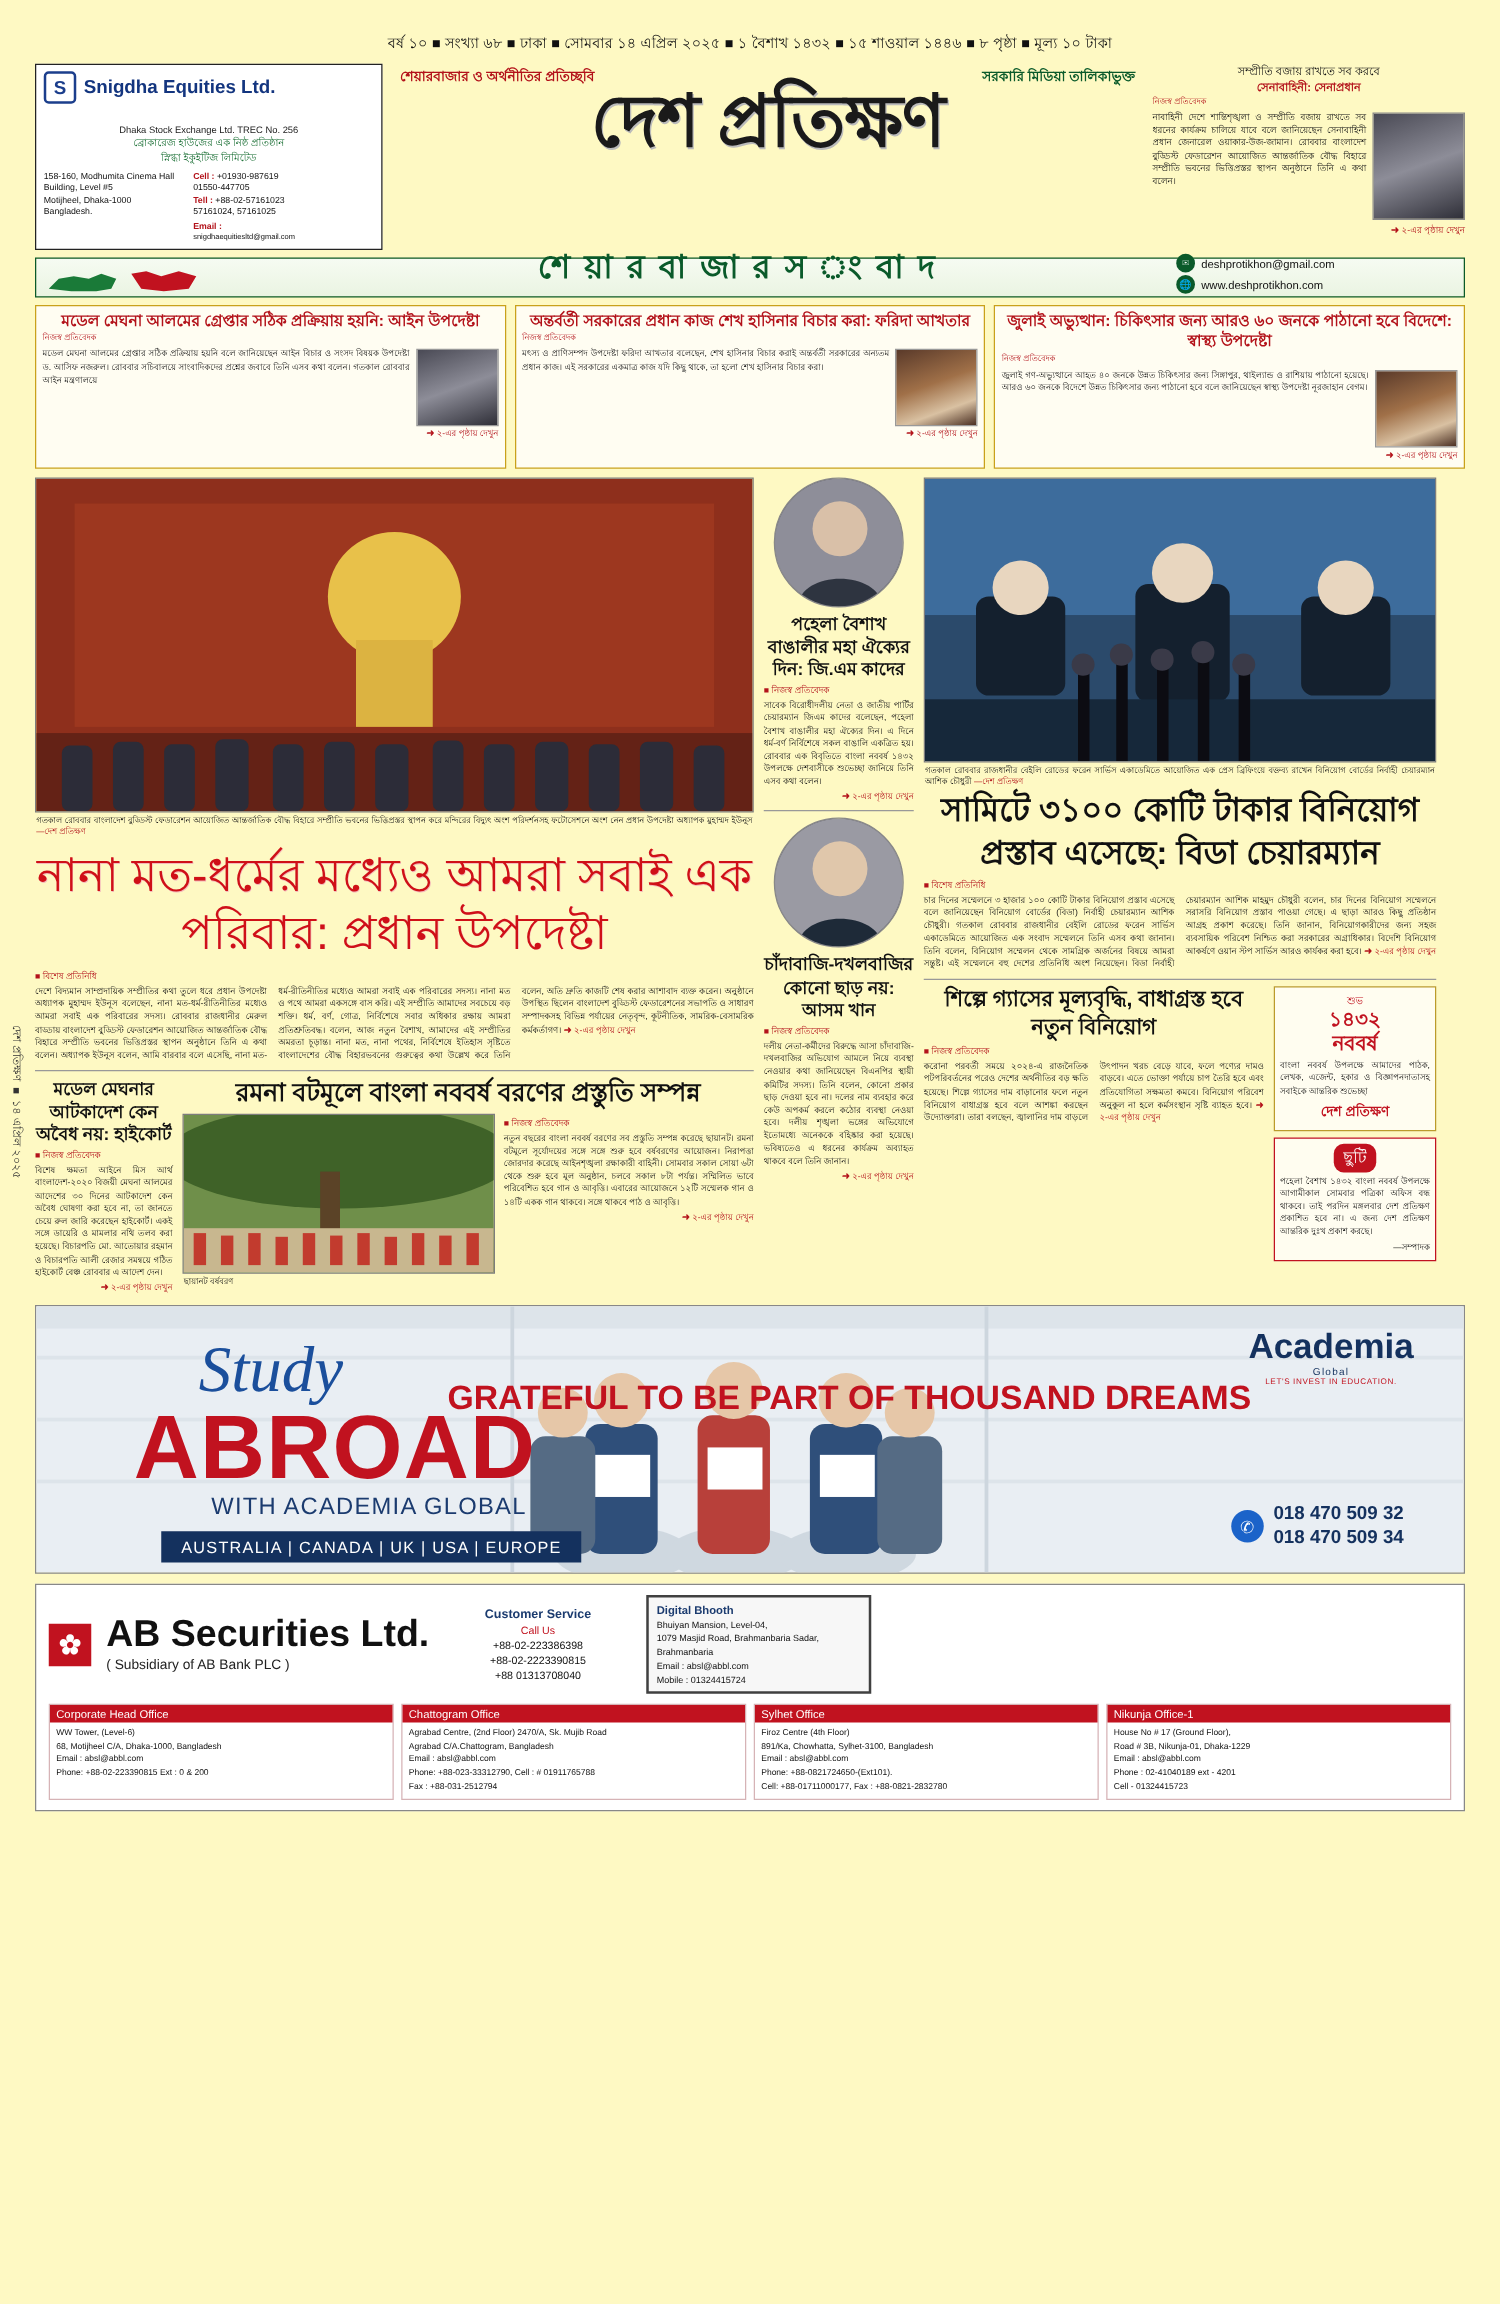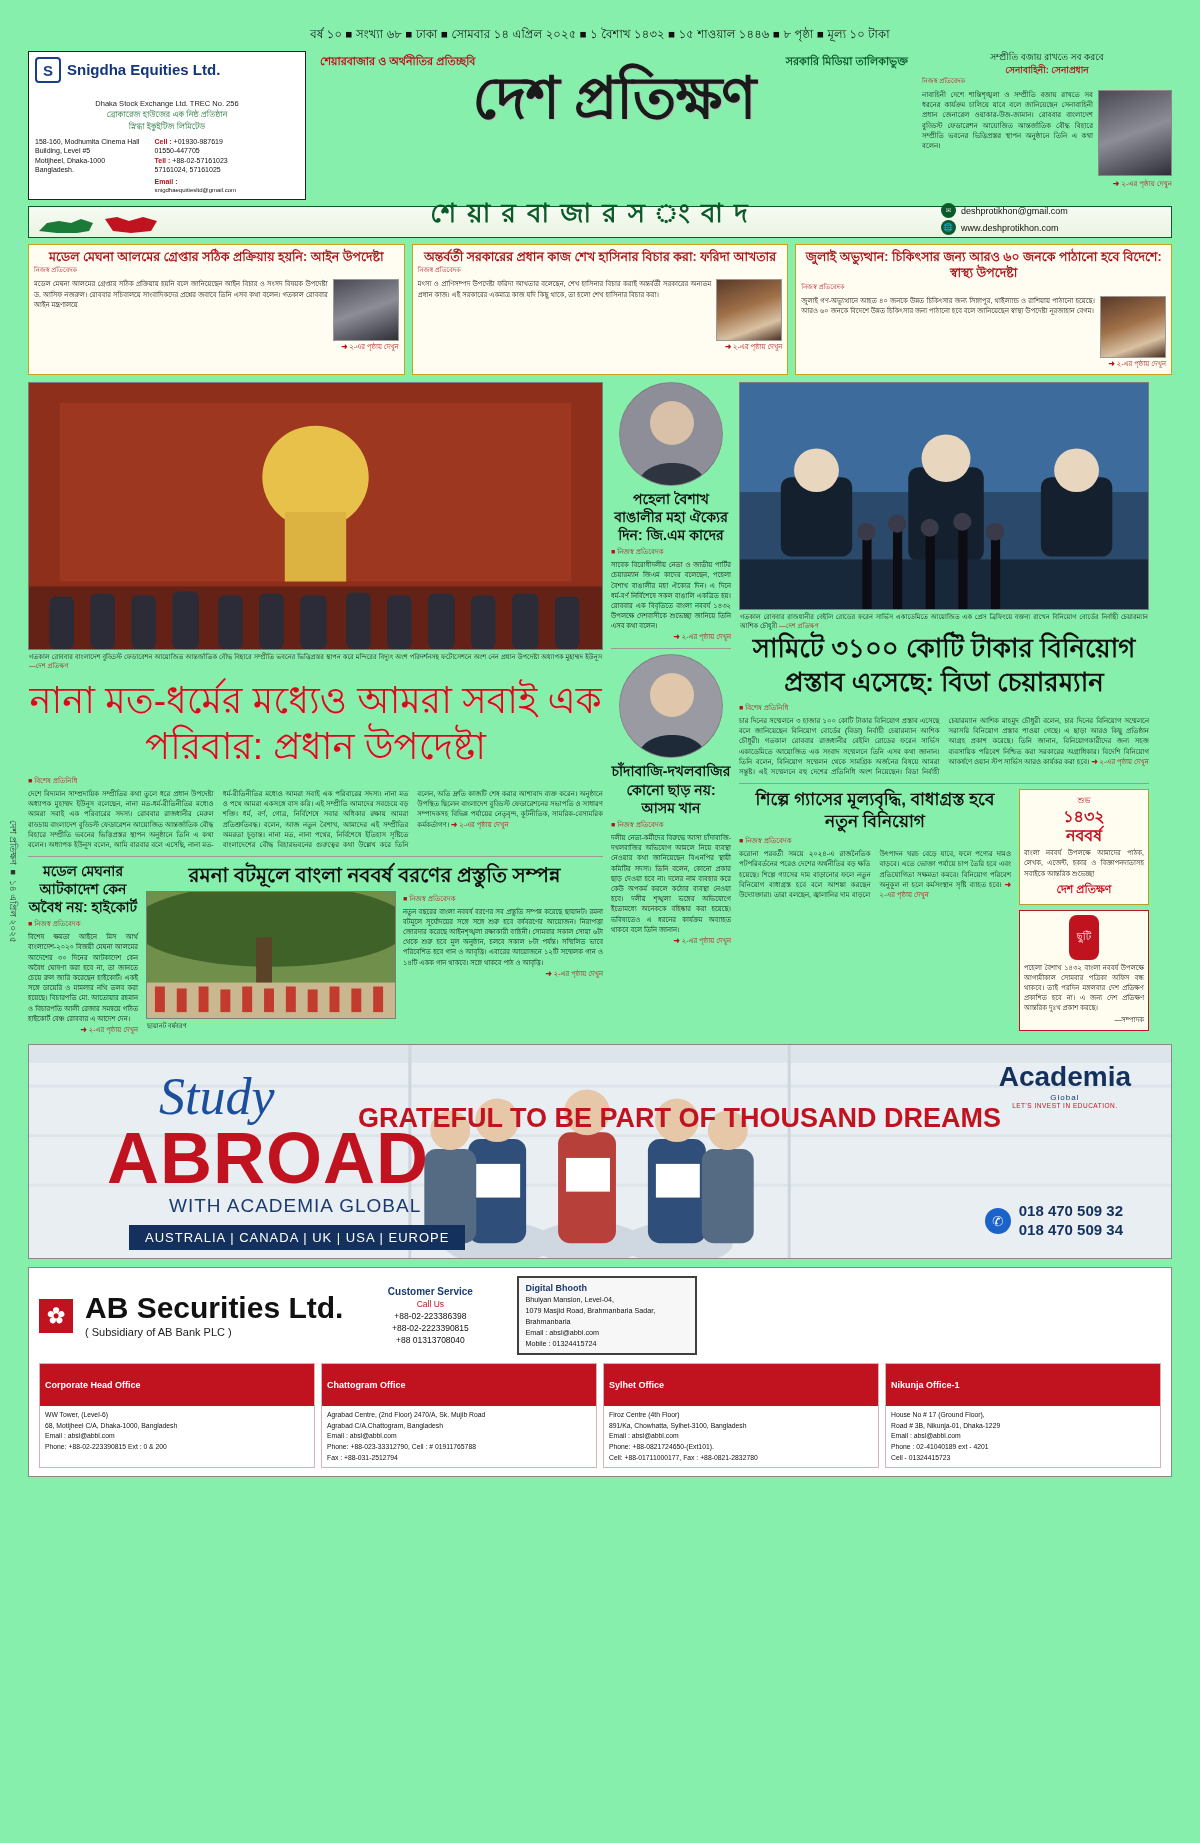--- a/index.html
+++ b/index.html
@@ -7,21 +7,21 @@
   body {
     width:1200px; height:1843px;
     background:#cfcfcf;
     font-family:"Liberation Sans", sans-serif;
     font-size:9px;
     color:#111;
   }
   .page {
     position:relative;
     width:1200px; height:1843px;
-    background:#86efac;
+    background:#fef9c3;
     padding:22px 28px;
   }
   .masthead-line {
     text-align:center; font-size:11.5px; letter-spacing:0.2px;
     padding:4px 0 6px 0; color:#111;
   }
   .top-band { display:flex; align-items:stretch; gap:8px; }
 
   
   .snigdha {
@@ -141,21 +141,21 @@
   .ab-name { font-size:30px; font-weight:bold; color:#111; line-height:1; }
   .ab-sub { font-size:11px; color:#222; margin-top:3px; }
   .ab-banner { flex:1; background:#c1121f; color:#fff; font-size:17px; font-weight:bold; text-align:center; padding:9px 6px; border-radius:3px 22px 22px 3px; }
   .ab-cs { width:150px; text-align:center; font-size:8.5px; line-height:1.4; }
   .ab-cs .t { color:#1b3b6f; font-weight:bold; font-size:10px; }
   .ab-cs .red { color:#c1121f; font-weight:normal; }
   .ab-digi { width:180px; border:2px solid #404040; background:#f7f7f7; font-size:7.2px; line-height:1.5; padding:4px 6px; }
   .ab-digi .t { color:#1b3b6f; font-weight:bold; font-size:9px; }
   .offices { display:flex; gap:6px; margin-top:8px; }
   .office { flex:1; border:1px solid #d6b3b6; }
-  .office h4 { margin:0; background:#c1121f; color:#fff; font-size:9px; padding:16px 5px; font-weight:bold; }
+  .office h4 { margin:0; background:#c1121f; color:#fff; font-size:9px; padding:2px 5px; font-weight:normal; }
   .office .body { padding:4px 5px; font-size:6.8px; line-height:1.55; }
 
   
   .adbox { border:1px solid #bb9b2b; background:#fffdf0; padding:4px; text-align:center; }
   .adbox .h { color:#c1121f; font-weight:bold; font-size:16px; line-height:1.2; }
   .adbox .s { font-size:6.8px; line-height:1.5; text-align:justify; margin-top:3px; }
 
   
   .imgA { background:linear-gradient(160deg,#8a2e1d 0%,#c25a2a 35%,#e8b54a 55%,#7a2b18 100%); }
   .imgB { background:linear-gradient(150deg,#1e3a5c 0%,#3c6ea5 40%,#9fb8cf 70%,#223a52 100%); }
@@ -441,21 +441,21 @@
         </div>
         <div style="width:130px;">
           <div class="adbox">
             <div style="font-size:8px;color:#c1121f;">শুভ</div>
             <div class="h"><span>১৪৩২</span></div>
             <div class="h">নববর্ষ</div>
             <div class="s">বাংলা নববর্ষ উপলক্ষে আমাদের পাঠক, লেখক, এজেন্ট, হকার ও বিজ্ঞাপনদাতাসহ সবাইকে আন্তরিক শুভেচ্ছা</div>
             <div style="color:#c1121f;font-weight:bold;font-size:11px;margin-top:2px;">দেশ প্রতিক্ষণ</div>
           </div>
           <div class="adbox" style="margin-top:5px;border-color:#c1121f;">
-            <div style="display:inline-block;background:#c1121f;color:#fff;font-size:10px;padding:14px 8px;border-radius:8px;">ছুটি</div>
+            <div style="display:inline-block;background:#c1121f;color:#fff;font-size:13px;padding:1px 8px;border-radius:8px;">ছুটি</div>
             <div class="s">পহেলা বৈশাখ ১৪৩২ বাংলা নববর্ষ উপলক্ষে আগামীকাল সোমবার পত্রিকা অফিস বন্ধ থাকবে। তাই পরদিন মঙ্গলবার দেশ প্রতিক্ষণ প্রকাশিত হবে না। এ জন্য দেশ প্রতিক্ষণ আন্তরিক দুঃখ প্রকাশ করছে।</div>
             <div style="text-align:right;font-size:6.8px;">—সম্পাদক</div>
           </div>
         </div>
       </div>
     </div>
   </div>
 
   <div class="ad-abroad">
     <svg width="100%" height="100%" viewBox="0 0 1144 215" preserveAspectRatio="none" style="position:absolute;inset:0;">

